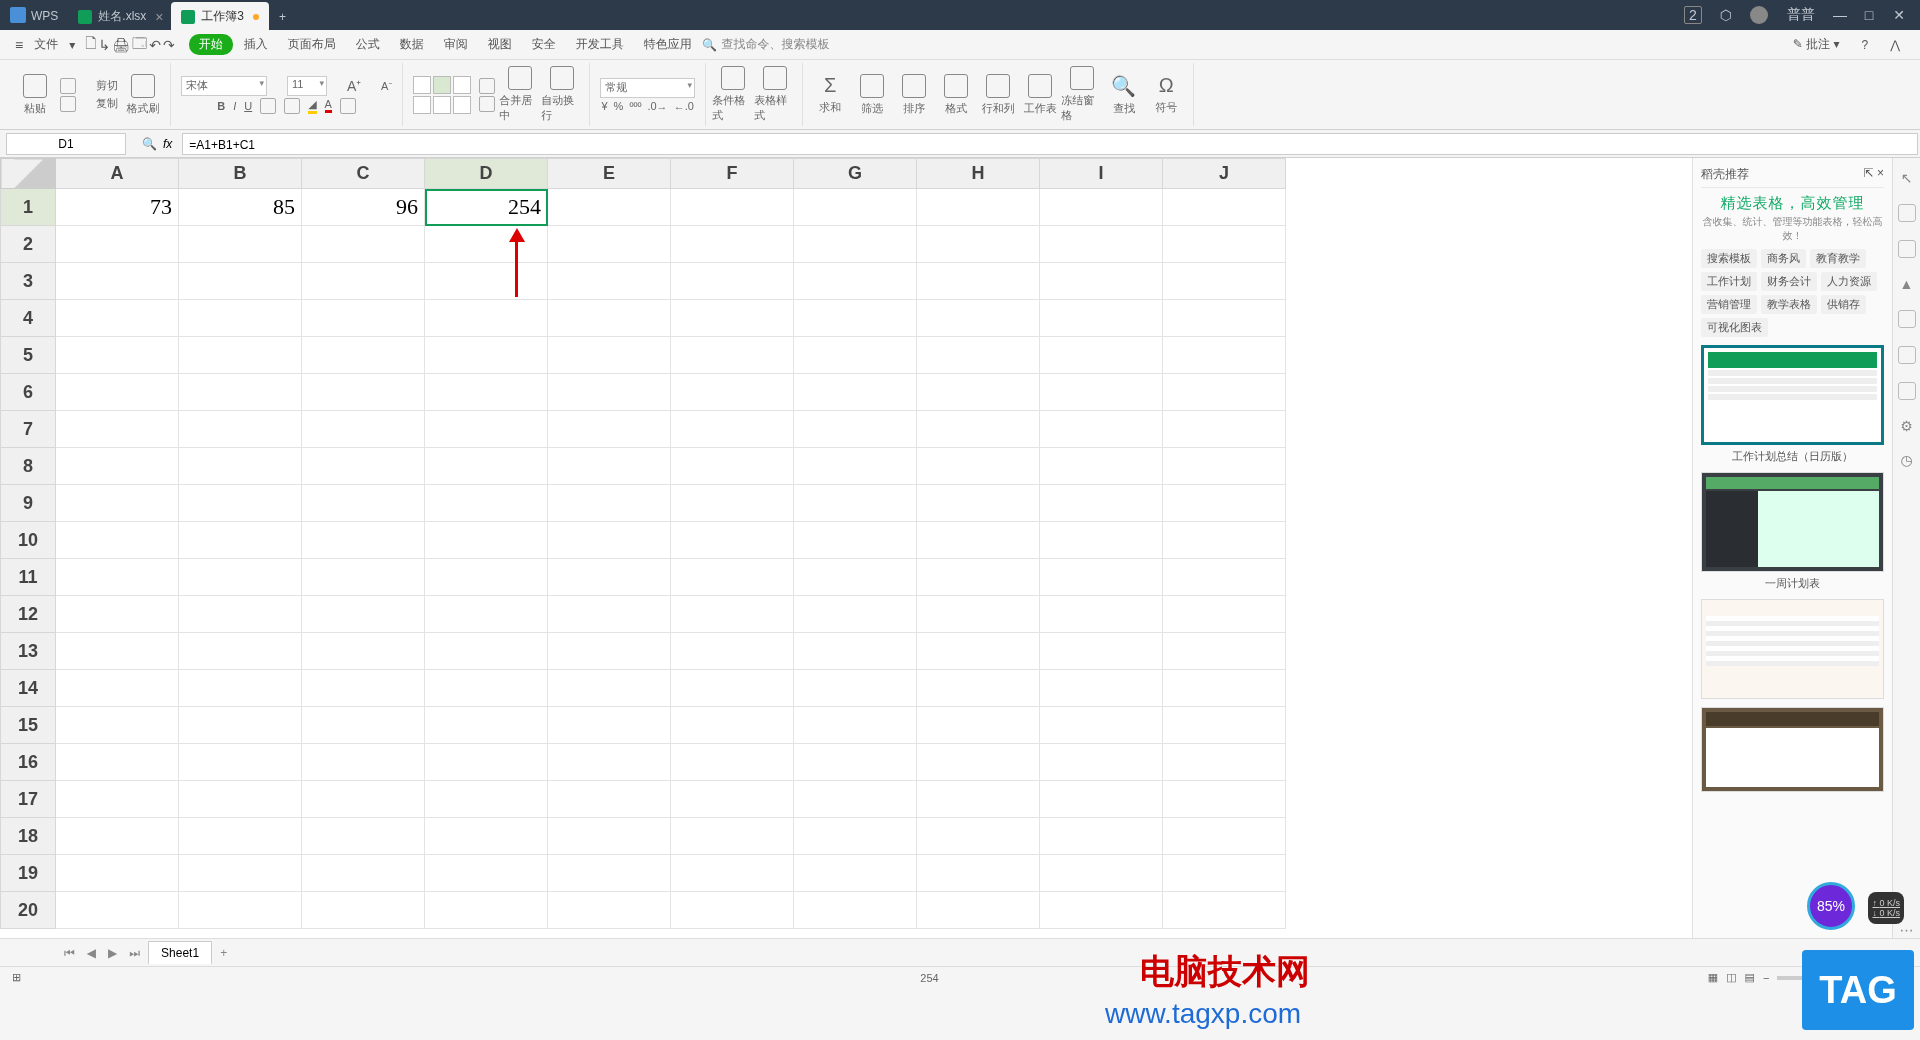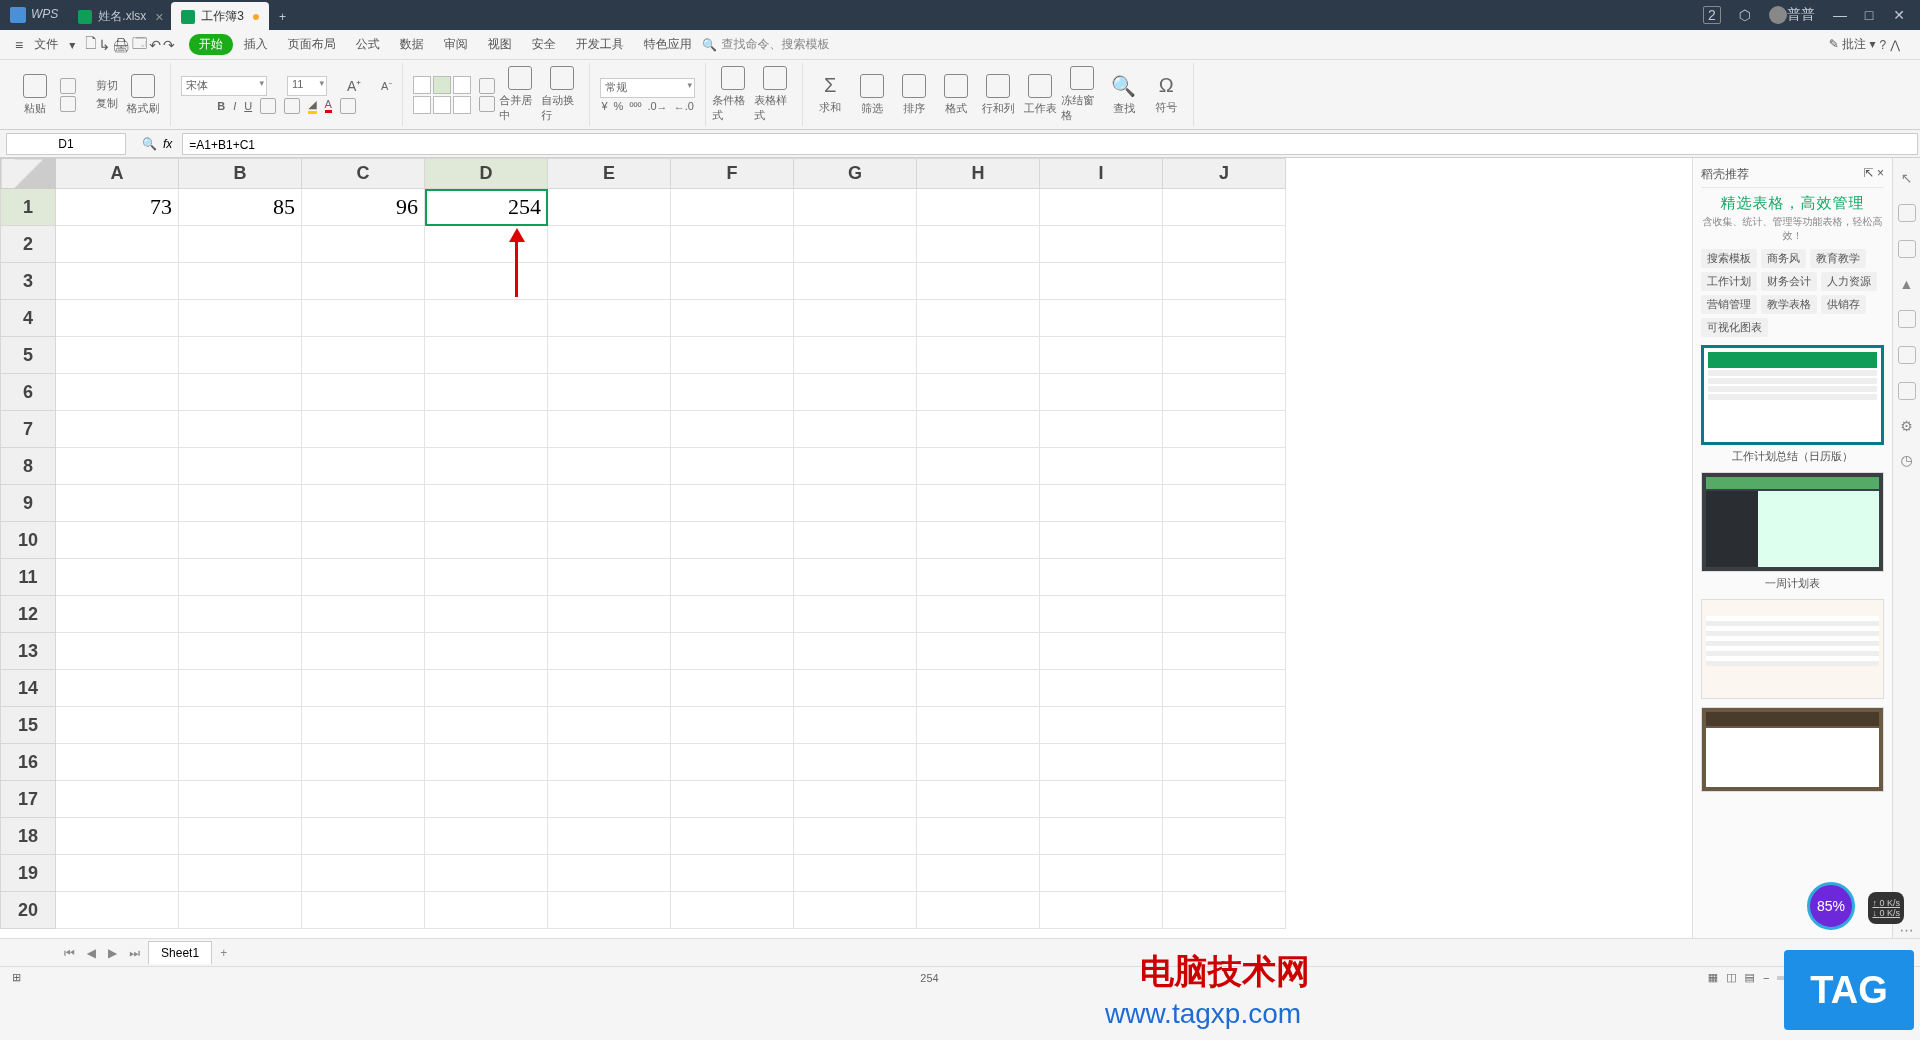--- a/index.html
+++ b/index.html
@@ -1,34 +1,34 @@
 <!DOCTYPE html>
 <html><head>
 <meta charset="utf-8">
 <style>
 * { margin:0; padding:0; box-sizing:border-box; font-family:"Microsoft YaHei",Arial,sans-serif; }
 body { background:#f5f5f5; width:1920px; height:1040px; overflow:hidden; position:relative; }
 
 .title-bar { height:30px; background:#2d3a4a; display:flex; align-items:center; color:#c0c8d0; font-size:12px; }
-.app-brand { display:flex; align-items:flex-start; gap:5px; padding:0 10px;font-style:italic; }
+.app-brand { display:flex; align-items:flex-end; gap:5px; padding:0 10px; }
 .wps-logo { width:16px; height:16px; background:#4a90d9; border-radius:2px; }
 .tab { height:30px; display:flex; align-items:center; padding:0 25px 0 10px; gap:6px; position:relative; border-radius:4px 4px 0 0; margin-top:3px;}
 .tab.active { background:#f5f5f5; color:#333; }
 .doc-ico { width:14px; height:14px; background:#0f9d58; border-radius:2px; }
 .tab-dot { position:absolute; right:10px; top:12px; width:6px; height:6px; background:#ffa726; border-radius:50%; }
 .tab-close { position:absolute; right:8px; color:#999; font-size:14px; }
 .title-right { margin-left:auto; display:flex; align-items:center; gap:18px; padding-right:15px; font-size:14px; }
 .avatar { width:18px; height:18px; background:#888; border-radius:50%; }
 .win-btn { width:12px; text-align:center; cursor:pointer; }
 
 .menu-bar { height:30px; background:#f5f5f5; display:flex; align-items:center; gap:2px; padding-left:15px; border-bottom:1px solid #ddd; font-size:12px; color:#555; }
 .menu-item { padding:4px 9px; cursor:pointer; }
 .mi-active { background:#1aad19; color:#fff; border-radius:10px; padding:2px 10px; }
 .menu-search { display:flex; align-items:center; gap:4px; color:#888; }
-.menu-right { margin-left:auto; display:flex; gap:4px; padding-right:20px; align-items:center;}
+.menu-right { margin-left:auto; display:flex; gap:22px; padding-right:20px; align-items:center;}
 .qa-icon { font-size:14px; }
 
 .ribbon { height:70px; background:#f5f5f5; border-bottom:1px solid #d0d0d0; display:flex; padding:3px 8px; font-size:11px; color:#666; }
 .group { display:flex; align-items:stretch; padding:0 6px; border-right:1px solid #e0e0e0; }
 .group-col { display:flex; flex-direction:column; justify-content:center; align-items:center; gap:2px; padding:0 4px; }
 .big-btn { display:flex; flex-direction:column; align-items:center; justify-content:center; width:42px; gap:3px; }
 .big-ico { width:24px; height:24px; border:1px solid #888; border-radius:3px; }
 .small-row { display:flex; gap:20px; align-items:center; }
 .small-ico { width:16px; height:16px; border:1px solid #aaa; border-radius:2px; display:inline-block; }
 .combo { height:20px; border:1px solid #ccc; background:#fff; font-size:11px; padding:1px 14px 1px 4px; position:relative; }
@@ -72,21 +72,21 @@
 
 .sheet-tabs { height:28px; background:#f5f5f5; border-top:1px solid #ddd; display:flex; align-items:center; padding-left:60px; font-size:12px; gap:4px; }
 .nav-btn { padding:2px 4px; color:#888; }
 .stab { padding:4px 12px; background:#fff; border:1px solid #ccc; border-bottom:none; }
 
 .status-bar { height:22px; background:#f5f5f5; border-top:1px solid #ddd; display:flex; align-items:center; padding:0 12px; font-size:11px; color:#666; justify-content:space-between; }
 .zoom-ctl { display:flex; gap:8px; align-items:center; }
 
 .watermark1 { position:absolute; bottom:45px; left:1140px; font-size:34px; font-weight:bold; color:#c00; font-family:Liberation Mono, monospace; }
 .watermark2 { position:absolute; bottom:10px; left:1105px; font-size:28px; color:#1e6bd6; font-family:Arial; }
-.tag-badge { position:absolute; right:6px; bottom:10px; width:130px; height:80px; background:#1e8fe6; color:#fff; font-size:38px; font-weight:bold; display:flex; align-items:center; justify-content:center; border-radius:4px; }
+.tag-badge { position:absolute; right:6px; bottom:10px; width:112px; height:80px; background:#1e8fe6; color:#fff; font-size:38px; font-weight:bold; display:flex; align-items:center; justify-content:center; border-radius:4px; }
 .speed-gauge { position:absolute; right:65px; bottom:110px; width:48px; height:48px; border-radius:50%; background:#6d28d9; border:3px solid #3ad; color:#fff; display:flex; align-items:center; justify-content:center; font-size:14px;}
 .net-ind { position:absolute; right:16px; bottom:116px; color:#ccc; font-size:9px; background:#333; padding:6px 4px; border-radius:8px; text-align:right;text-decoration:underline;}
 
 </style>
 </head>
 <body>
 
 <div class="title-bar">
   <div class="app-brand">
     <div class="wps-logo"></div>
@@ -99,21 +99,21 @@
   </div>
   <div class="tab active">
     <div class="doc-ico"></div>
     <span>工作簿3</span>
     <span class="tab-dot"></span>
   </div>
   <div class="tab">+</div>
   <div class="title-right">
     <span style="border:1px solid #888;padding:0 4px;border-radius:2px;">2</span>
     <span>⬡</span>
-    <div style="display:flex;gap:0;align-items:center;">
+    <div style="display:flex;gap:19px;align-items:center;">
       <div class="avatar"></div>
       <span>普普</span>
     </div>
     <span class="win-btn">—</span>
     <span class="win-btn">□</span>
     <span class="win-btn">✕</span>
   </div>
 </div>
 
 <div class="menu-bar">

